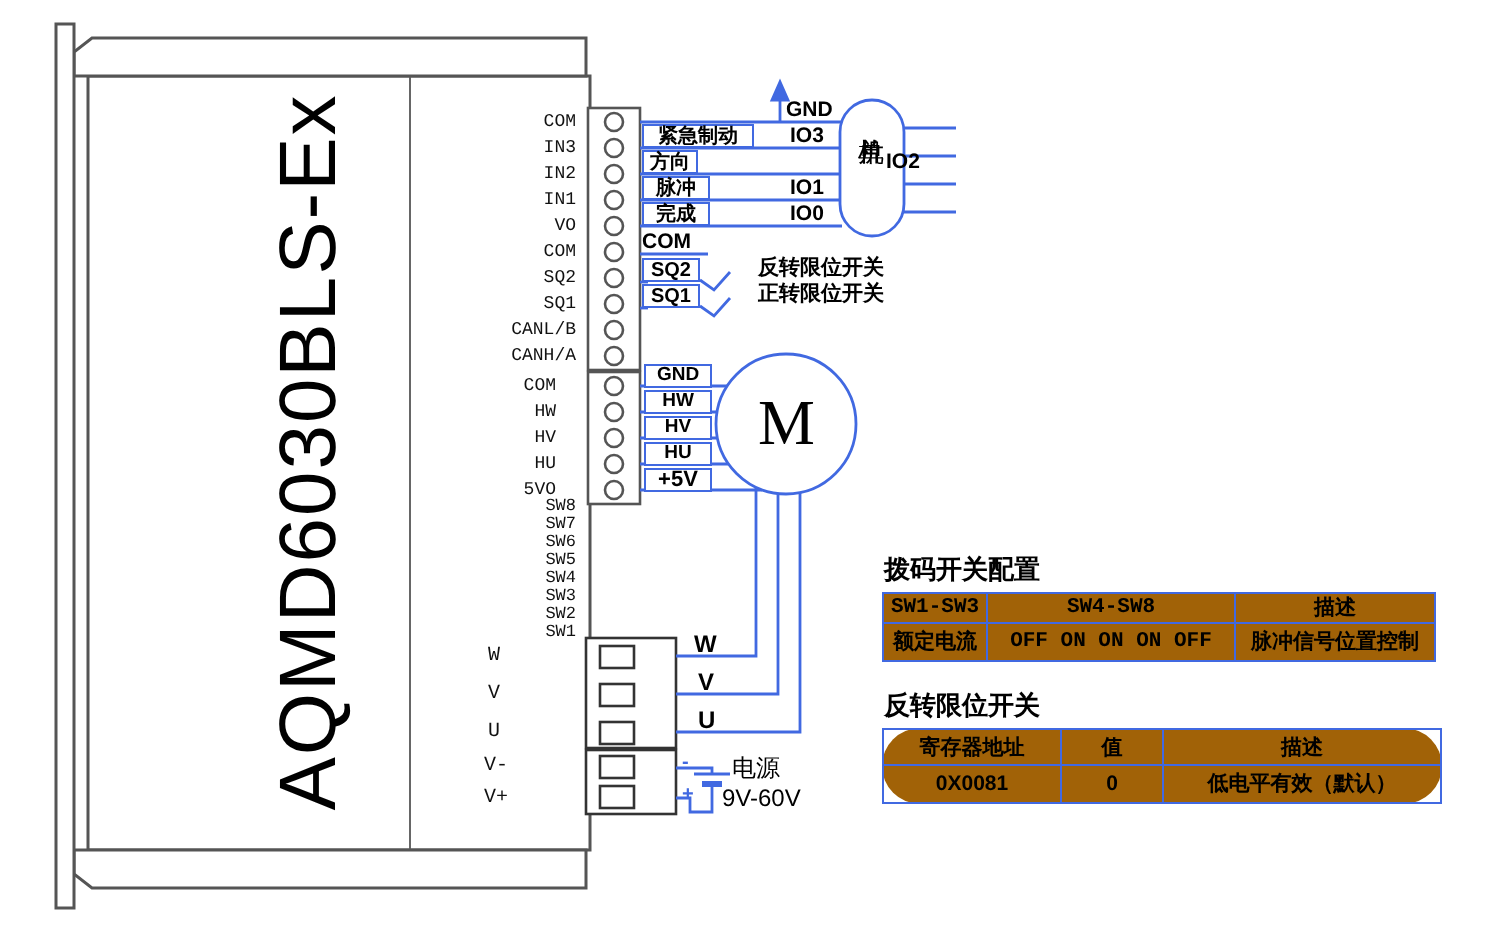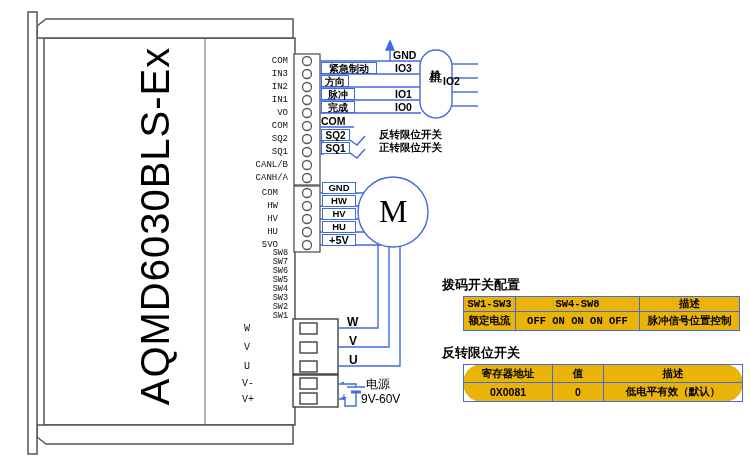--- a/index.html
+++ b/index.html
@@ -17,21 +17,21 @@
   .wbox{border:1px solid #4169e1;background:#fff;font-weight:bold;font-size:10px;line-height:11px;
         text-align:center;box-sizing:border-box;}
   .wlbl{font-weight:bold;font-size:10.5px;line-height:11px;}
   .biglbl{font-weight:bold;font-size:12px;line-height:12px;}
   .title-vert{transform:translate(-50%,-50%) rotate(-90deg);font-size:40px;letter-spacing:1px;
               font-family:"Liberation Sans",sans-serif;color:#000;}
   .mcu-text{font-size:13px;line-height:17px;width:16px;text-align:center;}
   .motor-m{font-family:"Liberation Serif","DejaVu Serif",serif;font-size:32px;line-height:34px;
            width:28px;text-align:center;}
   .tbl-title{font-weight:bold;font-size:13px;}
-  table.cfg{border-collapse:collapse;table-layout:fixed;background:#eab308;margin-left:22px;}
+  table.cfg{border-collapse:collapse;table-layout:fixed;background:#a16207;}
   table.cfg td{border:1.5px solid #4169e1;text-align:center;vertical-align:middle;
                font-weight:bold;font-size:10.5px;padding:0;overflow:hidden;}
   td.mono{font-family:"Liberation Mono","DejaVu Sans Mono",monospace;font-size:9.5px;}
   .plain12{font-size:12px;line-height:13px;}
   .bplus{color:#4169e1;font-size:10px;line-height:10px;font-weight:bold;}
 </style>
 </head>
 <body>
 
 <div id="stage">

